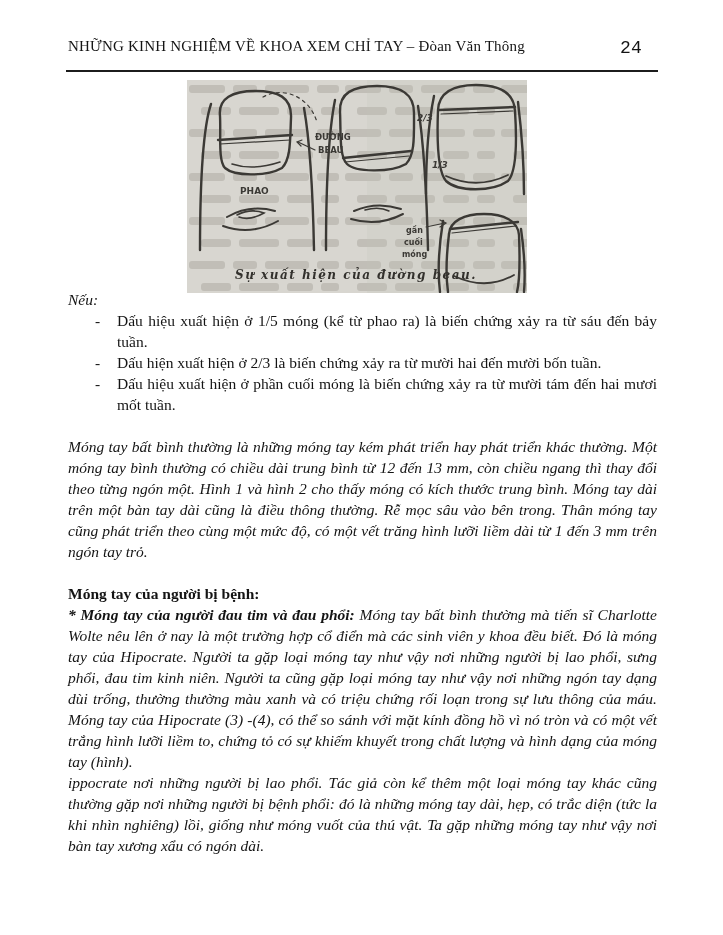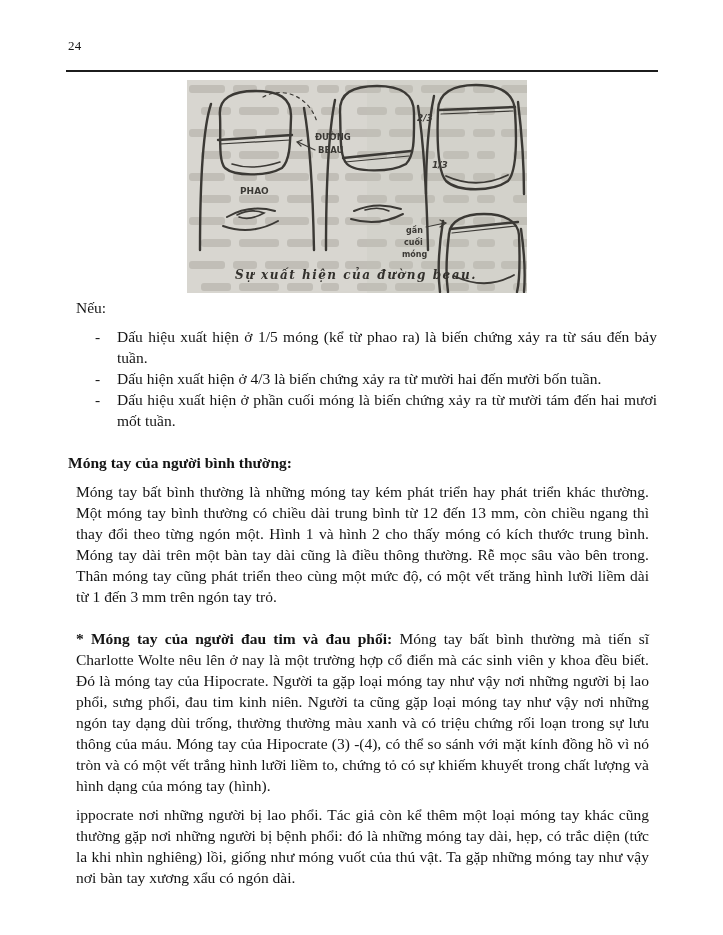--- a/index.html
+++ b/index.html
@@ -6,51 +6,52 @@
   body{
     width:723px;height:935px;background:#ffffff;position:relative;
     font-family:"Liberation Serif", serif;color:#141414;overflow:hidden;
   }
   .header-row{
     position:absolute;left:68px;top:38px;width:590px;
     display:flex;justify-content:space-between;align-items:flex-start;
     font-size:15px;letter-spacing:.2px;
   }
   .header-title{white-space:nowrap;}
-  .page-number{font-size:13px;padding-right:16px;}
+  .page-number{font-size:18px;padding-right:16px;font-family:Liberation Mono, monospace;}
   .header-rule{
     position:absolute;left:66px;top:70px;width:592px;height:0;
     border-top:2px solid #1c1c1c;
   }
   .figure-scan{
     position:absolute;left:187px;top:80px;width:340px;height:213px;
   }
   .figure-scan svg{display:block;width:340px;height:213px;}
   .content{
     position:absolute;left:68px;top:289px;width:589px;
     font-size:15.5px;line-height:21px;text-align:justify;
   }
-  .content p{margin:8px;}
+  .content p{margin:0;font-style:italic;}
   .lead-line{text-align:left;}
   .bullet{display:flex;}
   .bullet .dash{width:22px;flex:0 0 22px;margin-left:27px;text-align:left;}
   .bullet .btext{flex:1;text-align:justify;}
   .section{margin-top:21px;}
   .sec-heading{font-weight:bold;display:block;text-align:left;}
   .inline-bold{font-weight:bold;}
   
   .fig-label{font-family:"DejaVu Sans", sans-serif;font-weight:bold;fill:#3b3935;}
   .fig-frac{font-family:"DejaVu Sans", sans-serif;font-style:italic;font-weight:bold;fill:#3b3935;}
   .fig-caption{font-family:"DejaVu Serif", serif;font-style:italic;font-weight:bold;
     fill:#33312d;letter-spacing:1.5px;}
 </style>
 </head>
 <body>
 
 <div class="header-row">
+  <span class="header-title">NHỮNG KINH NGHIỆM VỀ KHOA XEM CHỈ TAY – Đòan Văn Thông</span>
   <span class="page-number">24</span>
 </div>
 <div class="header-rule"></div>
 
 <div class="figure-scan">
   <svg viewBox="0 0 340 213" xmlns="http://www.w3.org/2000/svg">
     <defs>
       <pattern id="bleed" width="156" height="44" patternUnits="userSpaceOnUse">
         <rect x="2" y="5" width="36" height="8" rx="3" fill="#9b988e"></rect>
         <rect x="46" y="5" width="24" height="8" rx="3" fill="#9b988e"></rect>
@@ -128,29 +129,29 @@
 
 <div class="content">
   <p class="lead-line">Nếu:</p>
 
   <div class="bullet">
     <span class="dash">-</span>
     <span class="btext">Dấu hiệu xuất hiện ở 1/5 móng (kể từ phao ra) là biến chứng xảy ra từ sáu đến bảy tuần.</span>
   </div>
   <div class="bullet">
     <span class="dash">-</span>
-    <span class="btext">Dấu hiện xuất hiện ở 4/3 là biến chứng xảy ra từ mười hai đến mười bốn tuần.</span>
+    <span class="btext">Dấu hiện xuất hiện ở 2/3 là biến chứng xảy ra từ mười hai đến mười bốn tuần.</span>
   </div>
   <div class="bullet">
     <span class="dash">-</span>
     <span class="btext">Dấu hiệu xuất hiện ở phần cuối móng là biến chứng xảy ra từ mười tám đến hai mươi mốt tuần.</span>
   </div>
 
   <div class="section">
-    <span class="sec-heading">Móng tay của người bình thường:</span>
     <p>Móng tay bất bình thường là những móng tay kém phát triển hay phát triển khác thường. Một móng tay bình thường có chiều dài trung bình từ 12 đến 13 mm, còn chiều ngang thì thay đổi theo từng ngón một. Hình 1 và hình 2 cho thấy móng có kích thước trung bình. Móng tay dài trên một bàn tay dài cũng là điều thông thường. Rễ mọc sâu vào bên trong. Thân móng tay cũng phát triển theo cùng một mức độ, có một vết trăng hình lưỡi liềm dài từ 1 đến 3 mm trên ngón tay trỏ.</p>
   </div>
 
   <div class="section">
+    <span class="sec-heading">Móng tay của người bị bệnh:</span>
     <p><span class="inline-bold">* Móng tay của người đau tim và đau phổi:</span><span> Móng tay bất bình thường mà tiến sĩ Charlotte Wolte nêu lên ở nay là một trường hợp cổ điển mà các sinh viên y khoa đều biết. Đó là móng tay của Hipocrate. Người ta gặp loại móng tay như vậy nơi những người bị lao phổi, sưng phổi, đau tim kinh niên. Người ta cũng gặp loại móng tay như vậy nơi những ngón tay dạng dùi trống, thường thường màu xanh và có triệu chứng rối loạn trong sự lưu thông của máu. Móng tay của Hipocrate (3) -(4), có thể so sánh với mặt kính đồng hồ vì nó tròn và có một vết trắng hình lưỡi liềm to, chứng tỏ có sự khiếm khuyết trong chất lượng và hình dạng của móng tay (hình).</span></p>
     <p>ippocrate nơi những người bị lao phổi. Tác giả còn kể thêm một loại móng tay khác cũng thường gặp nơi những người bị bệnh phổi: đó là những móng tay dài, hẹp, có trắc diện (tức la khi nhìn nghiêng) lồi, giống như móng vuốt của thú vật. Ta gặp những móng tay như vậy nơi bàn tay xương xẩu có ngón dài.</p>
   </div>
 </div>
 
 </body></html>

